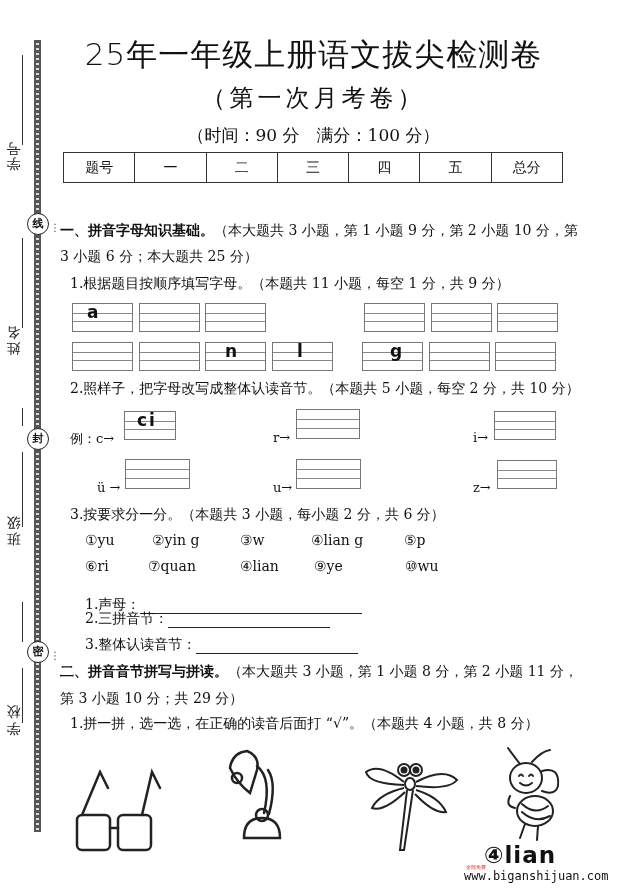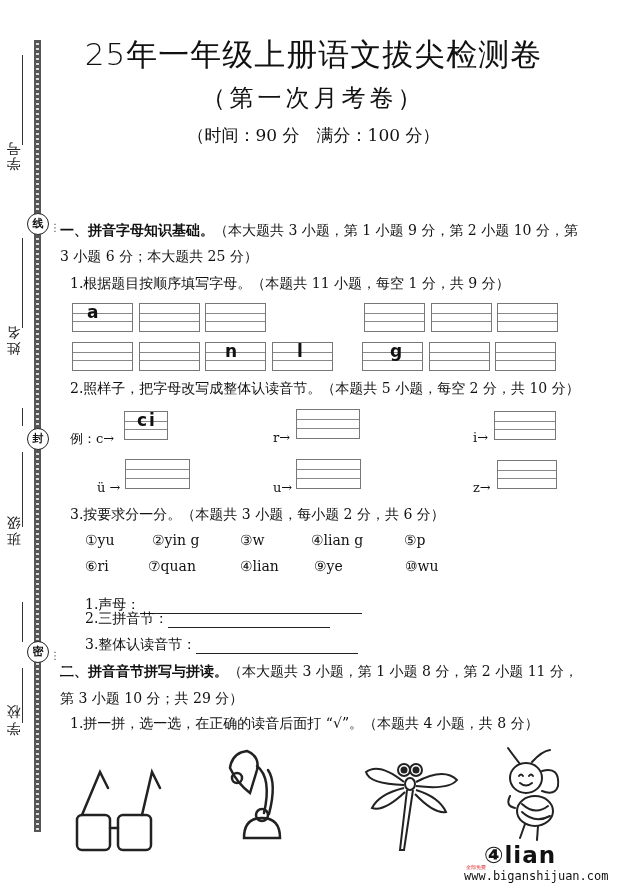--- a/index.html
+++ b/index.html
@@ -54,20 +54,29 @@
 <div class="vlabel" style="top:725px">学 校</div>
 <div class="dots" style="top:222px">⋮</div>
 <div class="dots" style="top:650px">⋮</div>
 
 <div class="title">25年一年级上册语文拔尖检测卷</div>
 <div class="subtitle">（第一次月考卷）</div>
 <div class="time">（时间：90 分　满分：100 分）</div>
 
 <table class="score">
   <tbody>
+      <tr>
+    <td>题号</td>
+    <td>一</td>
+    <td>二</td>
+    <td>三</td>
+    <td>四</td>
+    <td>五</td>
+    <td>总分</td>
+  </tr>
 </tbody>
   </table>
 
 <div class="line" style="left:60px;top:222px">
   <span class="bold">一、拼音字母知识基础。</span><span>（本大题共 3 小题，第 1 小题 9 分，第 2 小题 10 分，第</span>
 </div>
 <div class="line" style="left:60px;top:248px">3 小题 6 分；本大题共 25 分）</div>
 
 <div class="line" style="left:70px;top:275px">1.根据题目按顺序填写字母。（本题共 11 小题，每空 1 分，共 9 分）</div>
 
@@ -90,21 +99,21 @@
   </div>
 <div class="box" style="left:362px;top:342px;width:61px;height:29px">
     <span class="ltr" style="left:27px">g</span>
   </div>
 <div class="box" style="left:429px;top:342px;width:61px;height:29px"></div>
 <div class="box" style="left:495px;top:342px;width:61px;height:29px"></div>
 
 <div class="line" style="left:70px;top:380px">2.照样子，把字母改写成整体认读音节。（本题共 5 小题，每空 2 分，共 10 分）</div>
 
 <div class="arrowlbl" style="left:70px;top:430px">例：c→</div>
-<div class="box" style="left:124px;top:411px;width:44px;height:29px">
+<div class="box" style="left:124px;top:411px;width:52px;height:29px">
     <span class="ltr" style="left:12px;letter-spacing:2px">ci</span>
   </div>
 
 <div class="arrowlbl" style="left:273px;top:430px">r→</div>
 <div class="box" style="left:296px;top:409px;width:64px;height:30px"></div>
 
 <div class="arrowlbl" style="left:473px;top:430px">i→</div>
 <div class="box" style="left:494px;top:411px;width:62px;height:29px"></div>
 
 <div class="arrowlbl" style="left:97px;top:480px">ü →</div>

